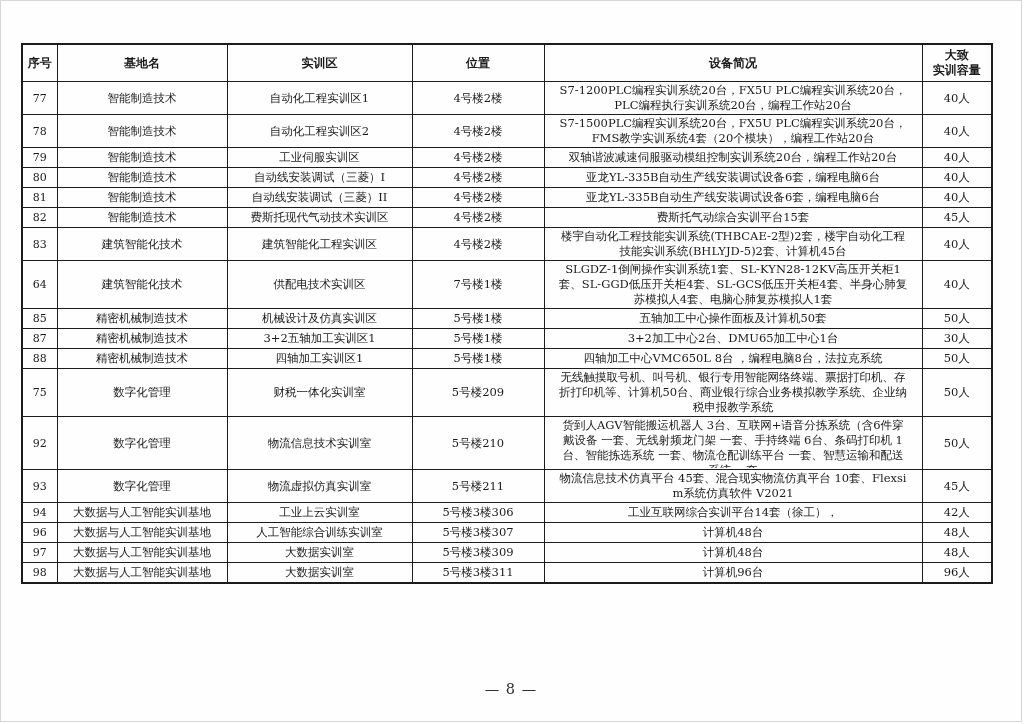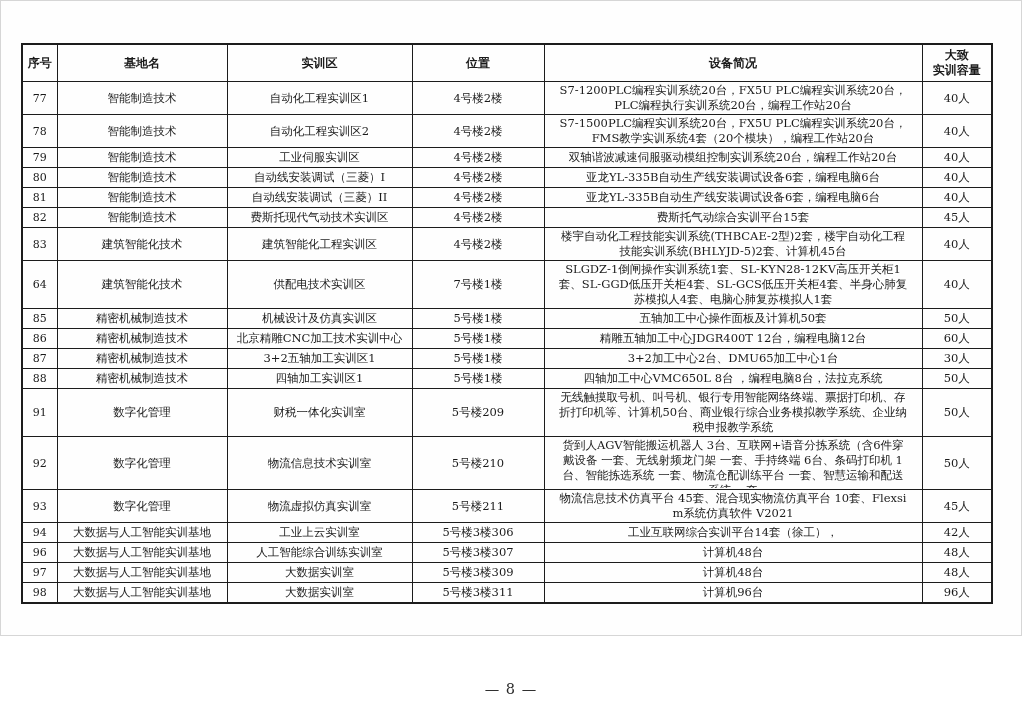--- a/index.html
+++ b/index.html
@@ -6,21 +6,21 @@
   body{
     width:1024px;height:724px;
     background:#ffffff;
     font-family:"DejaVu Serif","Liberation Serif",serif;
     color:#1a1a1a;
     position:relative;
     overflow:hidden;
   }
   .page{
     position:absolute;left:0;top:0;
-    width:1022px;height:636px;
+    width:1022px;height:722px;
     border:1px solid #d6d6d6;
     background:#fefefe;
     box-sizing:border-box;
   }
   table.doc-table{
     position:absolute;
     left:20px;top:42px;
     width:970px;
     border-collapse:collapse;
     table-layout:fixed;
@@ -171,51 +171,41 @@
     <td class="cell-serial">85</td>
     <td class="cell-base">精密机械制造技术</td>
     <td class="cell-area">机械设计及仿真实训区</td>
     <td class="cell-location">5号楼1楼</td>
     <td class="cell-equipment">
       <span class="cell-inner">五轴加工中心操作面板及计算机50套</span>
     </td>
     <td class="cell-capacity">50人</td>
   </tr>
         <tr>
-    <td class="cell-serial">86</td>
-    <td class="cell-base">精密机械制造技术</td>
-    <td class="cell-area">北京精雕CNC加工技术实训中心</td>
-    <td class="cell-location">5号楼1楼</td>
-    <td class="cell-equipment">
-      <span class="cell-inner">精雕五轴加工中心JDGR400T 12台，编程电脑12台</span>
-    </td>
-    <td class="cell-capacity">60人</td>
-  </tr>
-        <tr>
     <td class="cell-serial">87</td>
     <td class="cell-base">精密机械制造技术</td>
     <td class="cell-area">3+2五轴加工实训区1</td>
     <td class="cell-location">5号楼1楼</td>
     <td class="cell-equipment">
       <span class="cell-inner">3+2加工中心2台、DMU65加工中心1台</span>
     </td>
     <td class="cell-capacity">30人</td>
   </tr>
         <tr>
     <td class="cell-serial">88</td>
     <td class="cell-base">精密机械制造技术</td>
     <td class="cell-area">四轴加工实训区1</td>
     <td class="cell-location">5号楼1楼</td>
     <td class="cell-equipment">
       <span class="cell-inner">四轴加工中心VMC650L 8台 ，编程电脑8台，法拉克系统</span>
     </td>
     <td class="cell-capacity">50人</td>
   </tr>
         <tr>
-    <td class="cell-serial">91</td>
+    <td class="cell-serial">75</td>
     <td class="cell-base">数字化管理</td>
     <td class="cell-area">财税一体化实训室</td>
     <td class="cell-location">5号楼209</td>
     <td class="cell-equipment">
       <span class="cell-inner">无线触摸取号机、叫号机、银行专用智能网络终端、票据打印机、存折打印机等、计算机50台、商业银行综合业务模拟教学系统、企业纳税申报教学系统</span>
     </td>
     <td class="cell-capacity">50人</td>
   </tr>
         <tr>
     <td class="cell-serial">92</td>

